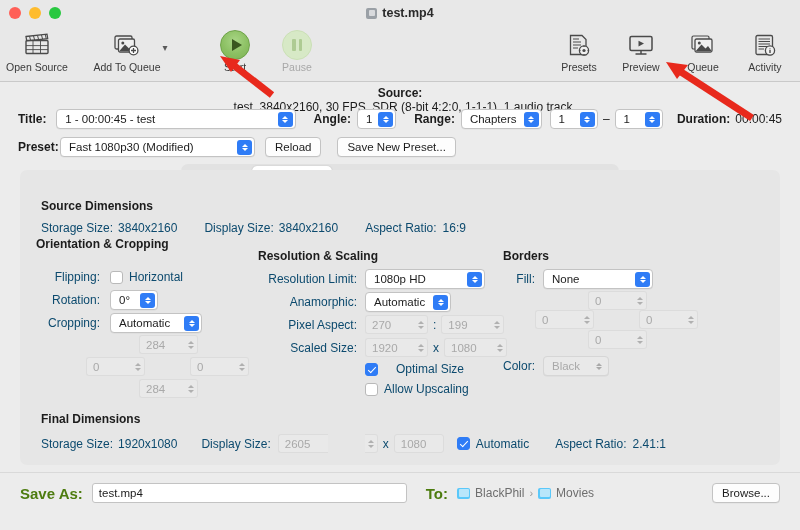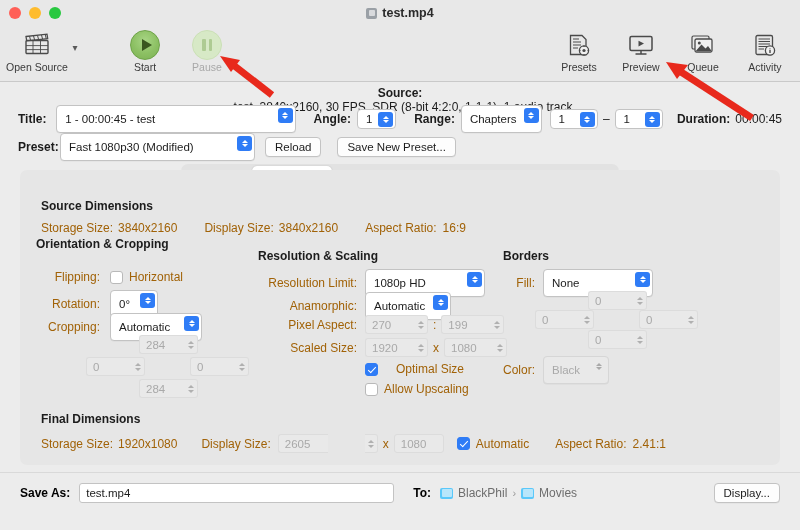--- a/index.html
+++ b/index.html
@@ -88,21 +88,21 @@
   
   .info { padding: 0 18px; }
   .row { display: flex; align-items: center; height: 28px; }
   .row .lab { font-size: 12px; font-weight: bold; color: #1c1c1c; }
   .row .val { font-size: 12px; color: #1c1c1c; }
   .row-source { height: 22px; padding-top: 4px; flex-direction: column; }
 
   
   .popup {
     position: relative;
-    height: 28px;
+    height: 20px;
     background: #fff;
     border: 1px solid #c3c3c3;
     border-radius: 4px;
     box-shadow: 0 0.5px 0.5px rgba(0,0,0,0.06);
     display: flex; align-items: center;
     padding: 0 24px 0 8px;
     font-size: 11.5px; color: #1c1c1c;
     white-space: nowrap;
   }
   .popup .arrows {
@@ -204,22 +204,22 @@
   }
   .seg.active { background: #fff; box-shadow: 0 0.5px 1.5px rgba(0,0,0,0.2); }
   .segdiv { width: 1px; height: 11px; background: #c6c6c6; }
 
   
   .panel {
     position: absolute; left: 20px; top: 170px; width: 760px; height: 295px;
     background: #e6e6e6; border-radius: 7px;
   }
   .sect-title { font-size: 12px; font-weight: bold; color: #1c1c1c; }
-  .lbl12 { font-size: 12px; color: #a16207; }
-  .lbl12b { font-size: 12px; font-weight: bold; color: #000000; }
+  .lbl12 { font-size: 12px; color: #0c4a6e; }
+  .lbl12b { font-size: 15px; font-weight: bold; color: #4d7c0f; }
 
   .frow { display: flex; align-items: center; }
 
   
   .bottombar {
     position: absolute; left: 0; bottom: 0; width: 800px; height: 58px;
     background: #ececec; border-top: 1px solid #d9d9d9;
   }
   .folder {
     width: 13px; height: 11px; background: #5ac8fa; border-radius: 2px; position: relative; flex: none;
@@ -257,20 +257,33 @@
         <svg width="26" height="24" viewBox="0 0 26 24">
           <rect x="2" y="7.5" width="22" height="13" rx="1" fill="none" stroke="#4a4a4a" stroke-width="1.4"></rect>
           <path d="M2 3.5 L23 1.2 L23.7 5.6 L2.7 7.9 Z" fill="none" stroke="#4a4a4a" stroke-width="1.3"></path>
           <path d="M5.5 3.2 L6.6 7.4 M9.5 2.8 L10.6 7 M13.5 2.4 L14.6 6.6 M17.5 2 L18.6 6.2 M21.2 1.6 L22.3 5.8" stroke="#4a4a4a" stroke-width="1"></path>
           <path d="M2 12.6 H24 M2 16.6 H24 M9 7.5 V20.5 M16.5 7.5 V20.5" stroke="#4a4a4a" stroke-width="0.9"></path>
         </svg>
       </span>
       <span class="lbl">Open Source</span>
     </div>
 
+    <div class="tb-item" style="margin-left:28px;">
+      <span class="glyph">
+        <svg width="28" height="24" viewBox="0 0 28 24">
+          <rect x="2" y="3" width="17" height="13" rx="1.5" fill="none" stroke="#4a4a4a" stroke-width="1.3"></rect>
+          <rect x="5.5" y="6" width="16" height="13" rx="1.5" fill="#f0f0f0" stroke="#4a4a4a" stroke-width="1.3"></rect>
+          <circle cx="9.8" cy="10" r="1.5" fill="#4a4a4a"></circle>
+          <path d="M6.4 18 L12 11.5 L16 15.5 L18.5 13 L21 16.5 L21 18 Z" fill="#4a4a4a"></path>
+          <circle cx="20.5" cy="17.5" r="4.4" fill="#fff" stroke="#4a4a4a" stroke-width="1.3"></circle>
+          <path d="M20.5 15 V20 M18 17.5 H23" stroke="#4a4a4a" stroke-width="1.3"></path>
+        </svg>
+      </span>
+      <span class="lbl">Add To Queue</span>
+    </div>
     <div class="chevron-btn">▾</div>
 
     <div class="tb-item" style="margin-left:32px;">
       <span class="glyph">
         <span class="circle-btn circle-start">
             <span class="play-tri"></span>
           </span>
       </span>
       <span class="lbl">Start</span>
     </div>
@@ -643,21 +656,21 @@
       <span class="lbl12b">Save As:</span>
       <div class="field" style="width:315px; margin-left:9px;">
         <span>test.mp4</span>
       </div>
       <span class="lbl12b" style="margin-left:19px;">To:</span>
       <span class="folder" style="margin-left:9px;"></span>
       <span class="lbl12" style="margin-left:5px; color:#6e6e6e;">BlackPhil</span>
       <span class="crumbsep" style="margin:0 5px;">›</span>
       <span class="folder"></span>
       <span class="lbl12" style="margin-left:5px; color:#6e6e6e;">Movies</span>
-      <div class="btn" style="position:absolute; right:0; top:0;">Display...</div>
+      <div class="btn" style="position:absolute; right:0; top:0;">Browse...</div>
     </div>
   </div>
 
   <svg class="arrow-svg" width="800" height="530">
     <g>
       <path d="M272 95 L232 64" stroke="#e8291c" stroke-width="7" stroke-linecap="butt"></path>
       <path d="M220 56 L240 60 L231 72 Z" fill="#e8291c"></path>
     </g>
     <g>
       <path d="M752 118 L678 70" stroke="#e8291c" stroke-width="7" stroke-linecap="butt"></path>

